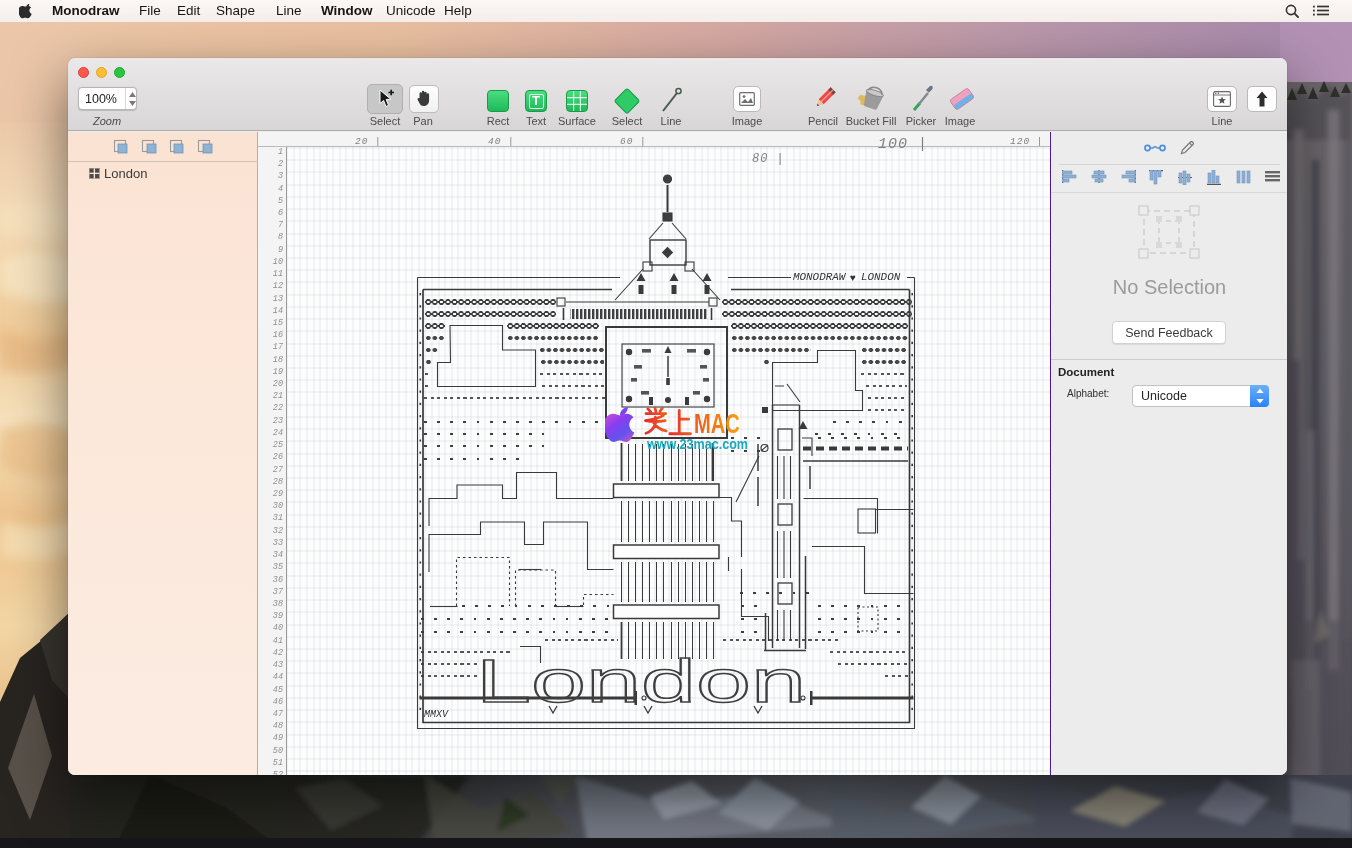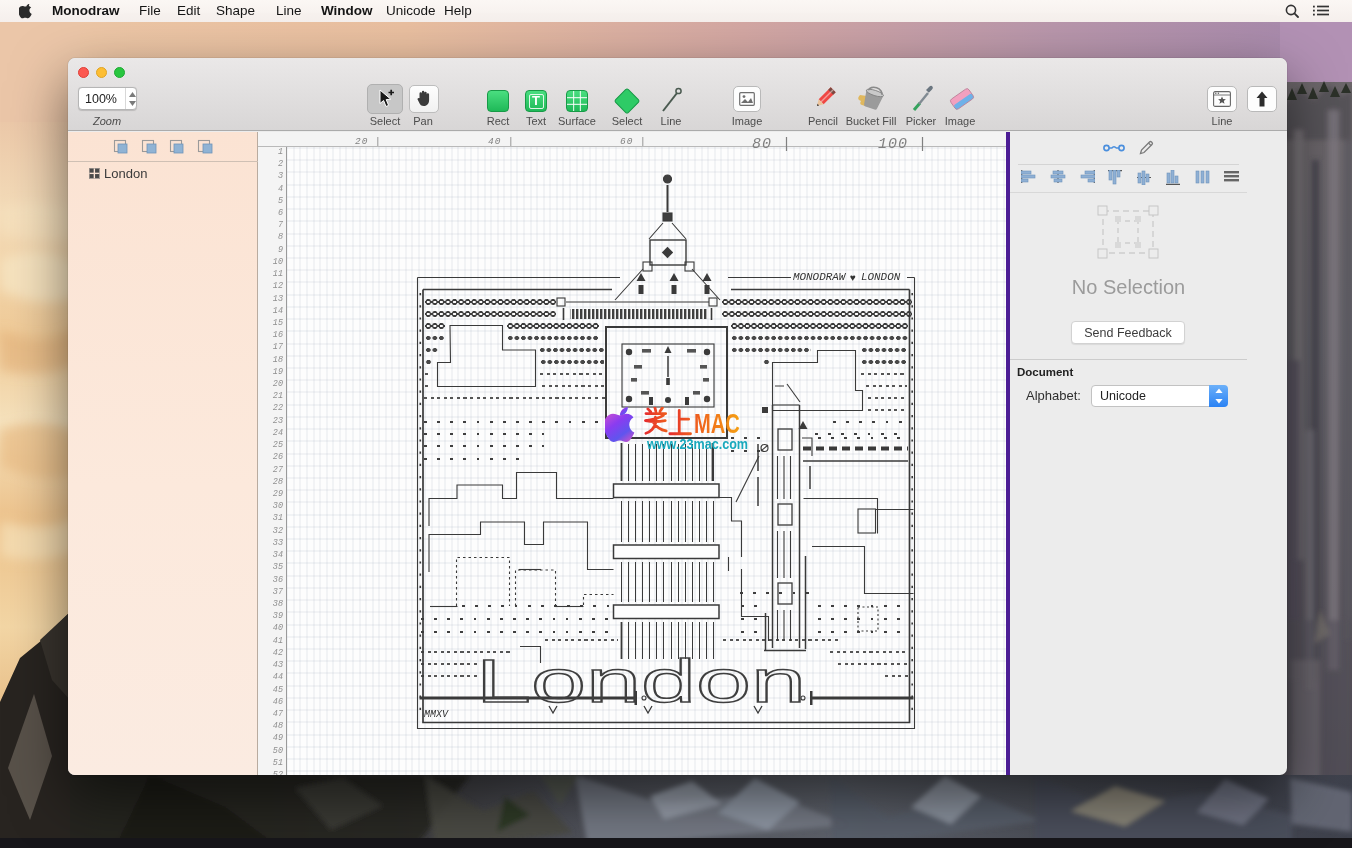--- a/index.html
+++ b/index.html
@@ -11,21 +11,21 @@
 #menubar span{position:absolute;top:3px;}
 #win{position:absolute;left:68px;top:58px;width:1219px;height:717px;border-radius:7px;
 overflow:hidden;box-shadow:0 22px 55px rgba(0,0,0,.55),0 0 1px rgba(0,0,0,.6);background:#ececec;}
 #toolbar{position:absolute;left:0;top:0;width:1219px;height:73px;
 background:linear-gradient(#eae8e8,#d8d6d6);border-bottom:1px solid #ababab;}
 .tlab{position:absolute;font-size:11px;color:#4c4c4c;text-align:center;top:57px;width:70px;}
 #sidebar{position:absolute;left:0;top:74px;width:190px;height:643px;
 background:linear-gradient(rgb(251,227,211),rgb(252,233,220) 55%,rgb(251,235,225));border-right:1px solid #b9ab9f;}
 #canvas{position:absolute;left:190px;top:74px;width:792px;height:643px;background:#fdfdfd;overflow:hidden;}
 #world{position:absolute;left:-258px;top:-131px;width:1352px;height:848px;}
-#rpanel{position:absolute;left:938px;top:74px;width:237px;height:643px;background:#ececec;border-left:4px solid #4c1d95;}
+#rpanel{position:absolute;left:982px;top:74px;width:237px;height:643px;background:#ececec;border-left:1px solid #4c1d95;}
 .mono{font-family:"Liberation Mono",monospace;font-style:italic;}
 .at{background-image:radial-gradient(circle 3.2px at 3.28px 5px, rgba(70,70,70,0) 1.1px, #3d3d3d 1.3px 2.95px, rgba(70,70,70,0) 3.2px);background-size:6.575px 10px;height:10px;}
 .st{background-image:radial-gradient(circle 2.4px at 3.28px 4px, #484848 2px, rgba(70,70,70,0) 2.45px);background-size:6.575px 8px;height:8px;}
 .wv{background-image:repeating-linear-gradient(90deg,#555 0 3.1px,rgba(0,0,0,0) 3.1px 6.575px);height:1.6px;}
 .dt{background-image:repeating-linear-gradient(90deg,#3f3f3f 0 2.8px,rgba(0,0,0,0) 2.8px 13.15px);height:2.8px;}
 .vb{background-image:repeating-linear-gradient(90deg,#3a3a3a 0 1.4px,rgba(0,0,0,0) 1.4px 7.0px);}
 </style></head><body>
 <div id="stage">
 
 <svg class="abs" style="left:0;top:0" width="1352" height="848" viewBox="0 0 1352 848">
@@ -281,21 +281,21 @@
         </svg>
 <div class="abs" style="left:36px;top:34px;font-size:13px;color:#3b3b3b">London</div>
 </div>
 <div id="canvas">
         <div id="world">
 <div class="abs" style="left:258px;top:146px;width:792px;height:629px;background-image:repeating-linear-gradient(90deg, rgba(170,178,195,0.28) 0 1px, rgba(0,0,0,0) 1px 6.575px),repeating-linear-gradient(180deg, rgba(170,178,195,0.28) 0 1px, rgba(0,0,0,0) 1px 12.22px);background-position:2.5px 0.5px;"></div>
 <div class="abs" style="left:258px;top:131px;width:792px;height:15px;background:#f4f4f4;border-bottom:1px solid #b9b9b9"></div>
 <div class="abs mono" style="left:355px;top:135px;font-size:9.5px;color:#808080;letter-spacing:1px">20&nbsp;|</div>
 <div class="abs mono" style="left:488px;top:135px;font-size:9.5px;color:#808080;letter-spacing:1px">40&nbsp;|</div>
 <div class="abs mono" style="left:620px;top:135px;font-size:9.5px;color:#808080;letter-spacing:1px">60&nbsp;|</div>
-<div class="abs mono" style="left:752px;top:135px;font-size:15px;color:#808080;letter-spacing:1px">80&nbsp;|</div>
+<div class="abs mono" style="left:752px;top:151px;font-size:12px;color:#808080;letter-spacing:1px">80&nbsp;|</div>
 <div class="abs mono" style="left:878px;top:135px;font-size:15px;color:#808080;letter-spacing:1px">100&nbsp;|</div>
 <div class="abs mono" style="left:1010px;top:135px;font-size:9.5px;color:#808080;letter-spacing:1px">120&nbsp;|</div>
 <div class="abs" style="left:258px;top:146px;width:28.5px;height:629px;background:#f4f4f4;border-right:1.4px solid #9a9a9a"></div>
 <pre class="abs mono" style="left:258px;top:144.9px;width:25px;margin:0;font-size:8.5px;line-height:12.22px;color:#8f8f8f;text-align:right">1
 2
 3
 4
 5
 6
 7
@@ -642,21 +642,21 @@
             <rect x="19" y="12" width="6" height="6"></rect>
             <rect x="39" y="12" width="6" height="6"></rect>
             <rect x="19" y="38" width="6" height="6"></rect>
             <rect x="39" y="38" width="6" height="6"></rect>
           </g>
         </svg>
 <div class="abs" style="left:0;top:144px;width:237px;text-align:center;font-size:20px;color:#9b9b9b">No Selection</div>
 <div class="abs" style="left:61px;top:189px;width:114px;height:23px;background:#fff;border:1px solid #d2d2d2;border-radius:4px;box-shadow:0 1px 1px rgba(0,0,0,0.08);text-align:center;font-size:12.5px;color:#3c3c3c;line-height:22px">Send Feedback</div>
 <div class="abs" style="left:0;top:226.5px;width:237px;height:1px;background:#cccccc"></div>
 <div class="abs" style="left:7px;top:234px;font-size:11.5px;font-weight:700;color:#222">Document</div>
-<div class="abs" style="left:16px;top:256px;font-size:13px;color:#2e2e2e">Alphabet:</div>
+<div class="abs" style="left:16px;top:256px;font-size:10px;color:#2e2e2e">Alphabet:</div>
 <div class="abs" style="left:81px;top:252.5px;width:136px;height:22px;background:#fff;border:1px solid #c2c2c2;border-radius:4px;">
           <span class="abs" style="left:8px;top:3px;font-size:12.5px;color:#222">Unicode</span>
           <div class="abs" style="left:117px;top:-1px;width:19px;height:22px;border-radius:0 4px 4px 0;background:linear-gradient(#6cb0f9,#2a82f4)">
             <svg class="abs" style="left:4.5px;top:3px" width="10" height="16" viewBox="0 0 10 16">
               <path d="M5,0.5 L8.6,5 H1.4 Z" fill="#fff"></path>
               <path d="M5,15.5 L1.4,11 H8.6 Z" fill="#fff"></path>
             </svg>
           </div>
         </div>
 </div>

